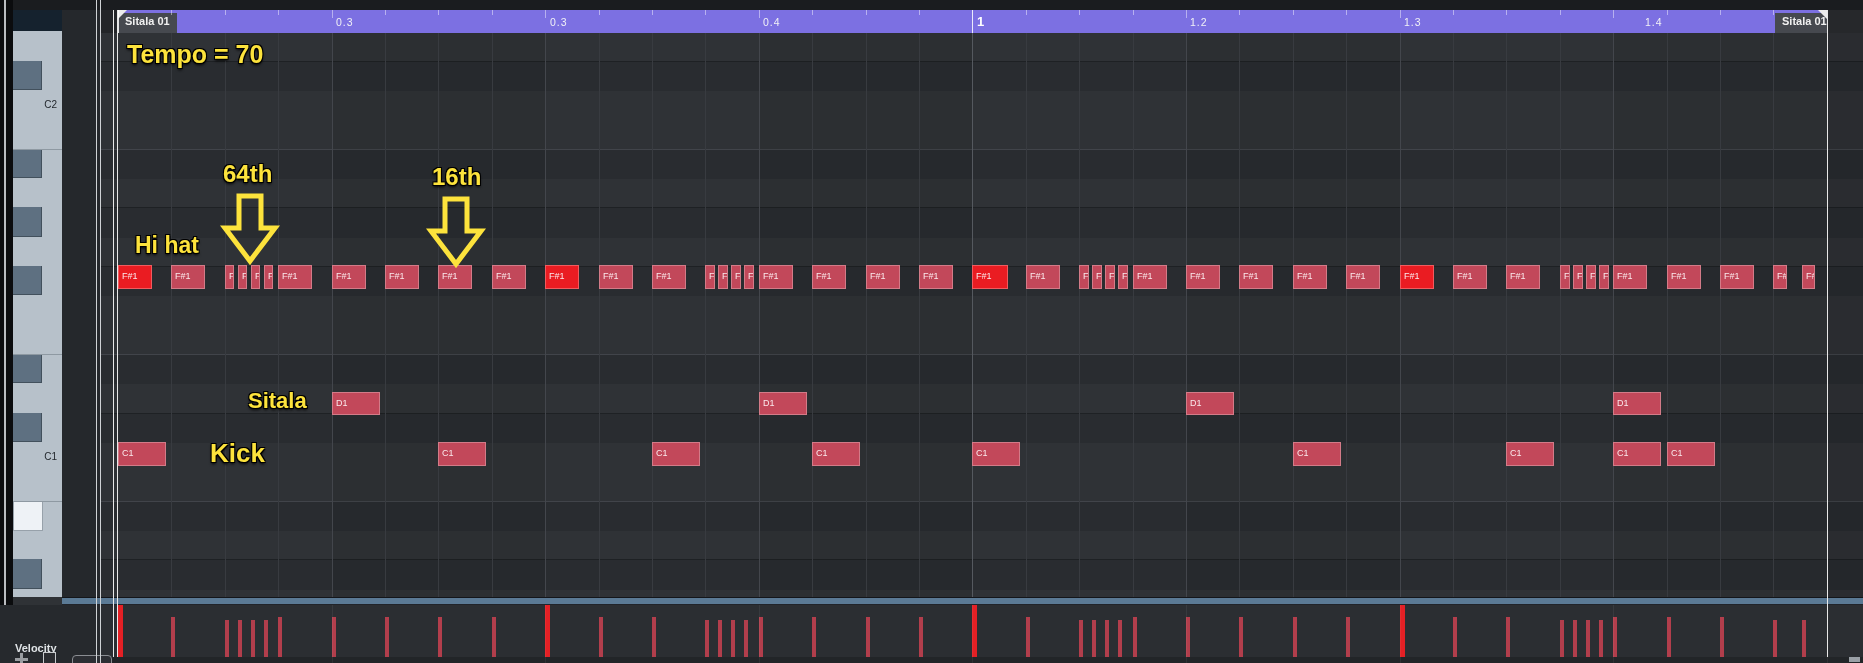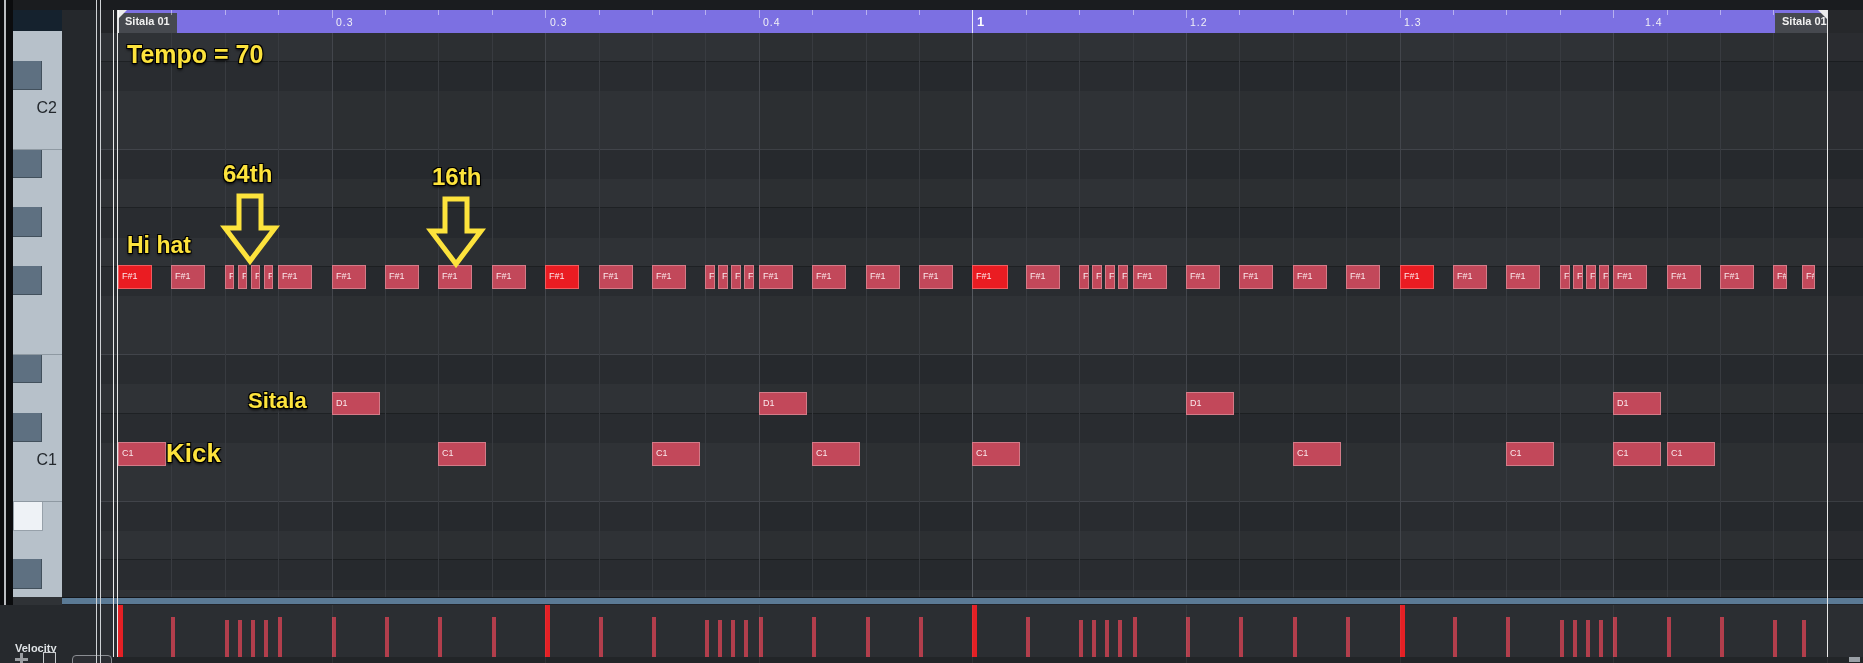--- a/index.html
+++ b/index.html
@@ -21,21 +21,21 @@
   .ptag{position:absolute;top:3px;height:35px;line-height:17px;background:#46494f;
       color:#f0f0f0;font-size:11px;font-weight:bold;padding:0 7px;white-space:nowrap;overflow:hidden;}
   .tri{position:absolute;top:0;width:0;height:0;border-top:9px solid #ececec;}
   #bar2-label{position:absolute;top:4px;font-weight:bold;font-size:13px;color:#fff;}
   
   #keys{left:13px;top:10px;width:49px;height:587px;background:#b7c1ca;overflow:hidden;}
   .kstub{position:absolute;left:0;width:28px;background:#5e7081;
       border-bottom:1px solid #42505c;border-right:1px solid #42505c;}
   .kstub.hl{background:#eef2f6;border:1px solid #97a1aa;}
   .kpressed{position:absolute;left:0;width:49px;background:#15222e;}
-  .klabel{position:absolute;right:5px;font-size:16px;color:#23282d;}
+  .klabel{position:absolute;right:5px;font-size:10px;color:#23282d;}
   .kline{position:absolute;left:0;width:49px;height:1px;background:#8e99a2;}
   
   #gutter{left:62px;top:10px;width:39px;height:587px;background:#25282c;}
   
   #grid{left:101px;top:33px;width:1762px;height:564px;background:#2f3236;overflow:hidden;}
   .rowstripe{position:absolute;left:0;width:1762px;background:#292c30;
       border-top:1px solid rgba(0,0,0,.25);}
   .octline{position:absolute;left:0;width:1762px;height:1px;background:#41444a;}
   .vline{position:absolute;top:0;width:1px;height:564px;}
   .beatshade{position:absolute;top:0;height:564px;background:rgba(0,0,0,.06);}
@@ -251,23 +251,23 @@
       <div class="note" style="left: 1512px; top: 409px; width: 48px; height: 24px;">C1</div>
       <div class="note" style="left: 1566px; top: 409px; width: 48px; height: 24px;">C1</div>
     </div>
 
   <div id="left-margin" class="abs"></div>
   <div id="left-edge-line" class="abs"></div>
 
   <div class="anno" style="left:127px;top:40px;font-size:25px;">Tempo = 70</div>
   <div class="anno" style="left:223px;top:160px;font-size:24px;">64th</div>
   <div class="anno" style="left:432px;top:163px;font-size:24px;">16th</div>
-  <div class="anno" style="left:127px;top:232px;font-size:23px;">Hi hat</div>
+  <div class="anno" style="left:135px;top:232px;font-size:23px;">Hi hat</div>
   <div class="anno" style="left:248px;top:388px;font-size:22px;">Sitala</div>
-  <div class="anno" style="left:166px;top:438px;font-size:26px;">Kick</div>
+  <div class="anno" style="left:166px;top:438px;font-size:26px;padding-left:44px;">Kick</div>
   <svg id="arrows" viewBox="0 0 1863 663">
       <polygon points="239 196 261 196 261 228 275 228 250 261 225 228 239 228" fill="none" stroke="#fde33c" stroke-width="5"></polygon>
       <polygon points="445 199 467 199 467 231 481 231 456 264 431 231 445 231" fill="none" stroke="#fde33c" stroke-width="5"></polygon>
     </svg>
 
   <div id="vel-divider" class="abs"></div>
   <div id="vel-left" class="abs">
     <div id="vel-label">Velocity</div>
   </div>
   <div id="vel-lane" class="abs">

